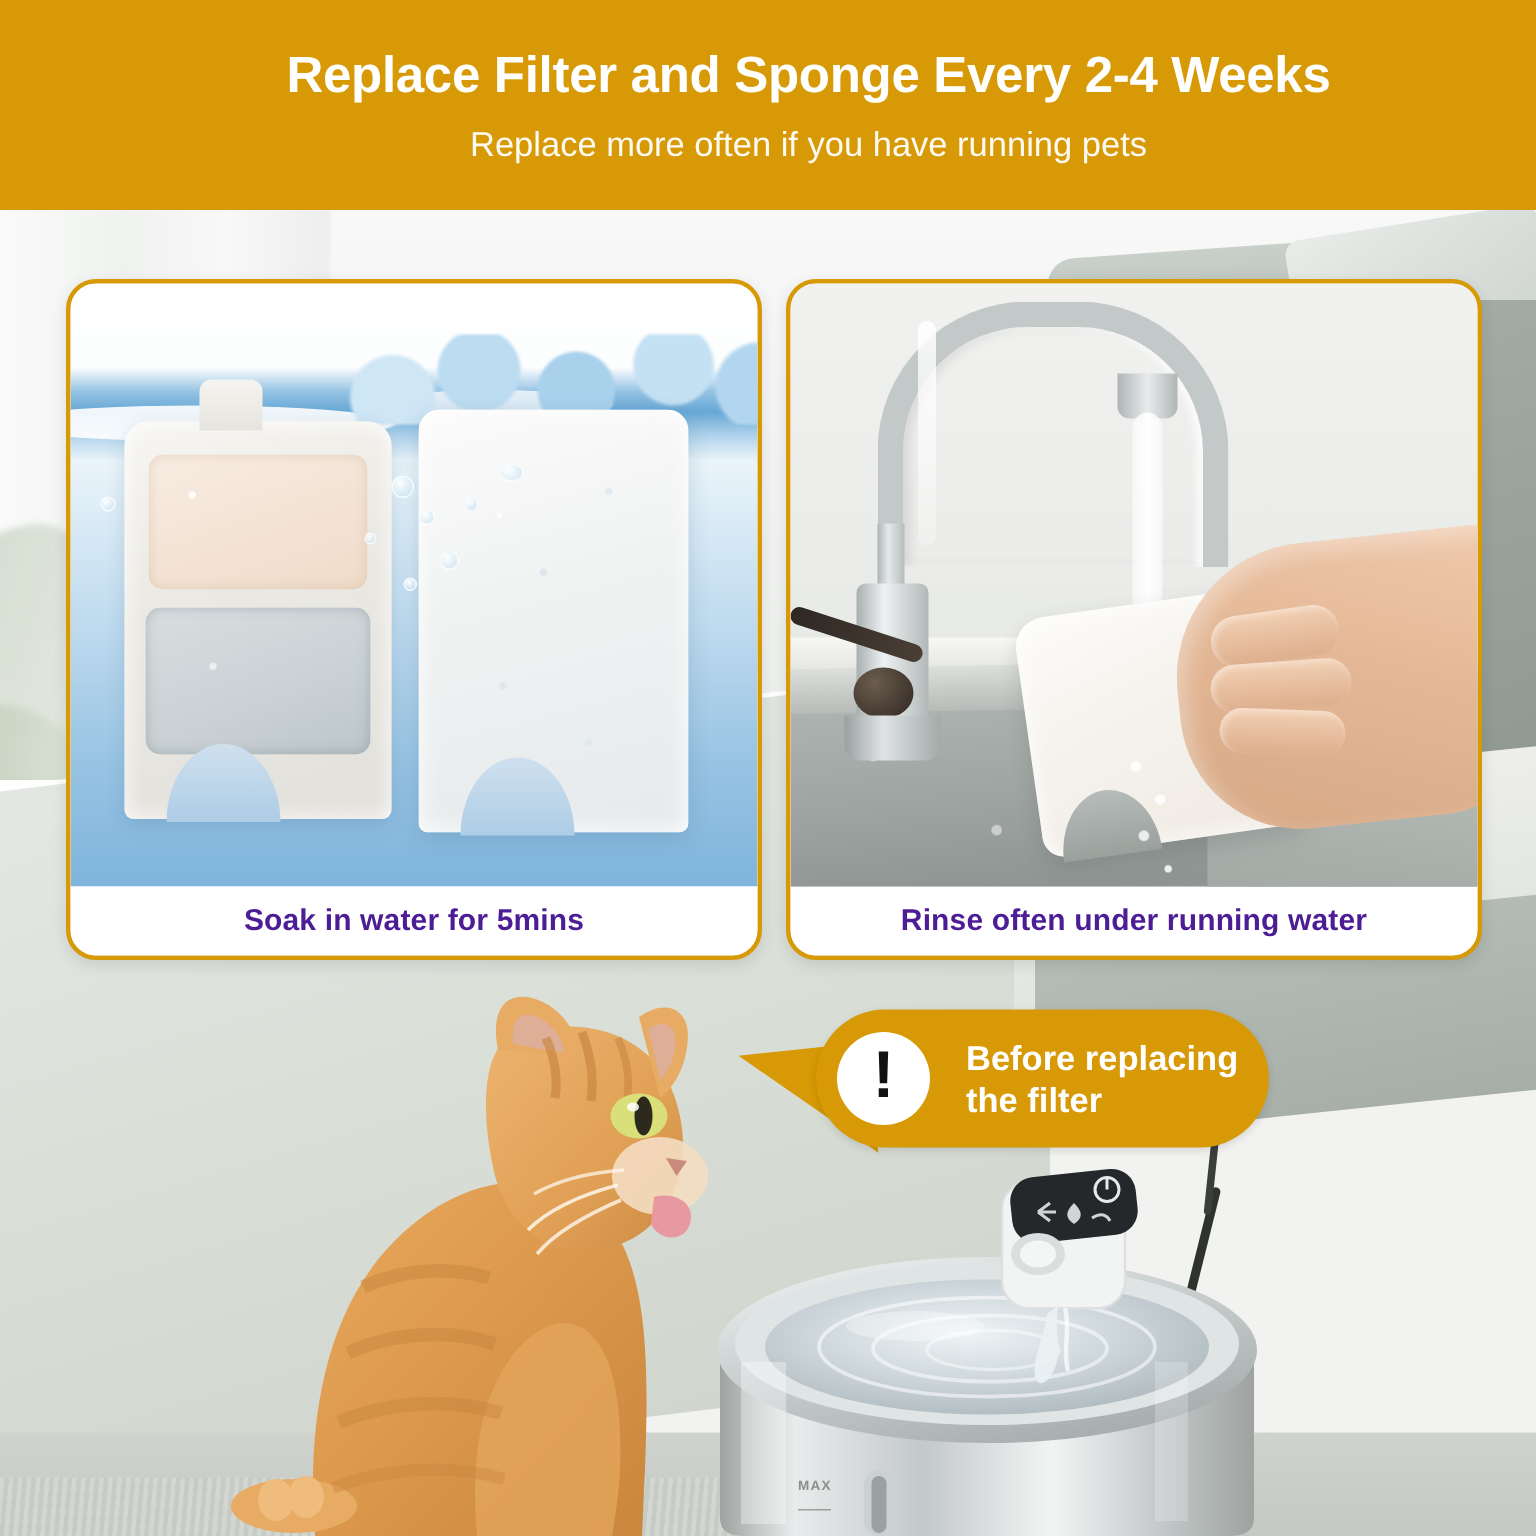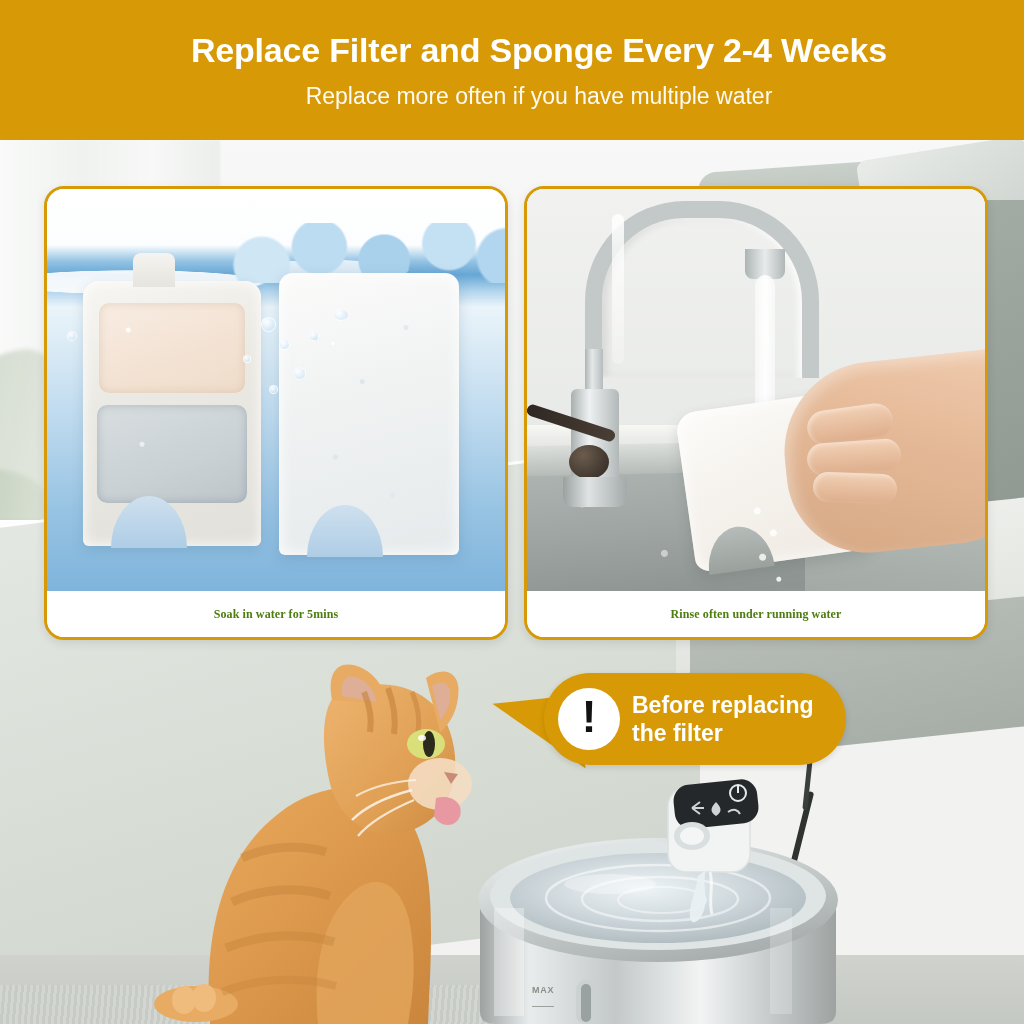--- a/index.html
+++ b/index.html
@@ -122,23 +122,22 @@
     background:#ffffff;border:3px solid #d79a06;border-radius:20px;
     box-shadow:0 3px 10px rgba(0,0,0,.10);
     overflow:hidden;pointer-events:auto;
     display:flex;flex-direction:column;
   }
   .card-left{left:44px;}
   .card-right{left:524px;}
   .card-photo{position:relative;flex:1 1 auto;overflow:hidden;}
   .card-caption{
     flex:0 0 46px;display:flex;align-items:center;justify-content:center;
-    background:#ffffff;color:#4d7c0f;font-size:12px;font-weight:bold;
+    background:#ffffff;color:#4c1d95;font-size:20px;font-weight:bold;
     letter-spacing:.1px;
-    font-family:Liberation Serif, serif;
   }
 
   
   .water-bg{
     position:absolute;inset:0;
     background:linear-gradient(180deg,#ffffff 0%,#fbfdfe 18%,#e3f0f8 34%,#bcd9ee 58%,#97c3e3 80%,#7fb4dc 100%);
   }
   .water-line{
     position:absolute;left:-20px;top:56px;width:520px;height:62px;
     background:
@@ -316,21 +315,21 @@
     border-bottom:74px solid transparent;
     transform:rotate(-6deg);
   }
   .callout-badge{
     flex:0 0 62px;width:62px;height:62px;border-radius:50%;background:#ffffff;
     display:flex;align-items:center;justify-content:center;
     color:#121212;font-size:44px;font-weight:bold;line-height:1;
     padding-bottom:4px;box-sizing:border-box;
   }
   .callout-text{
-    margin-left:12px;color:#ffffff;font-size:23px;font-weight:bold;line-height:1.22;
+    margin-left:24px;color:#ffffff;font-size:23px;font-weight:bold;line-height:1.22;
   }
 </style>
 </head>
 <body>
 
 <div class="page">
 
   <div class="scene">
     <div class="scene-wall"></div>
     <div class="scene-curtain"></div>
@@ -465,21 +464,21 @@
       <rect x="300" y="136" width="22" height="106" fill="#ffffff" opacity=".22"></rect>
 
       <rect x="106" y="208" width="20" height="44" rx="10" fill="#cbd1d1"></rect>
       <rect x="111" y="212" width="10" height="38" rx="5" fill="#9aa1a1"></rect>
     </svg>
     <div class="maxlabel">MAX</div>
   </div>
 
   <div class="header">
     <div class="header-title">Replace Filter and Sponge Every 2-4 Weeks</div>
-    <div class="header-sub">Replace more often if you have multiple water</div>
+    <div class="header-sub">Replace more often if you have running pets</div>
   </div>
 
   <div class="cards">
 
     <div class="card card-left">
       <div class="card-photo">
         <div class="water-bg"></div>
         <div class="water-line"></div>
         <div class="water-crest"></div>
 

